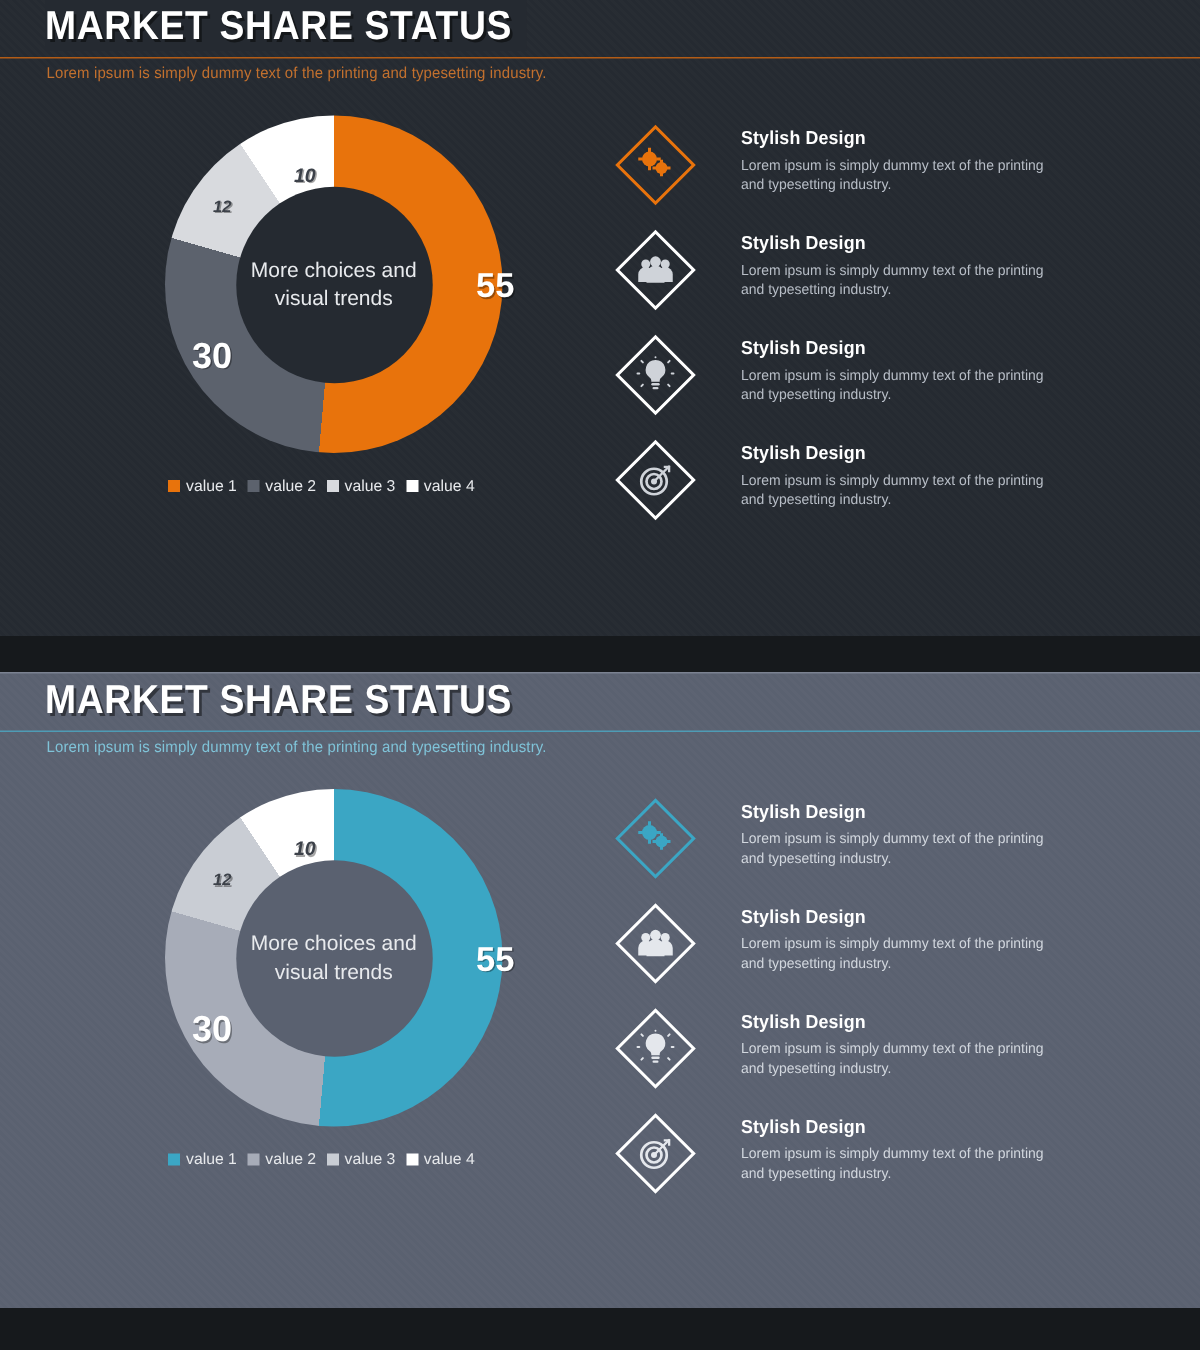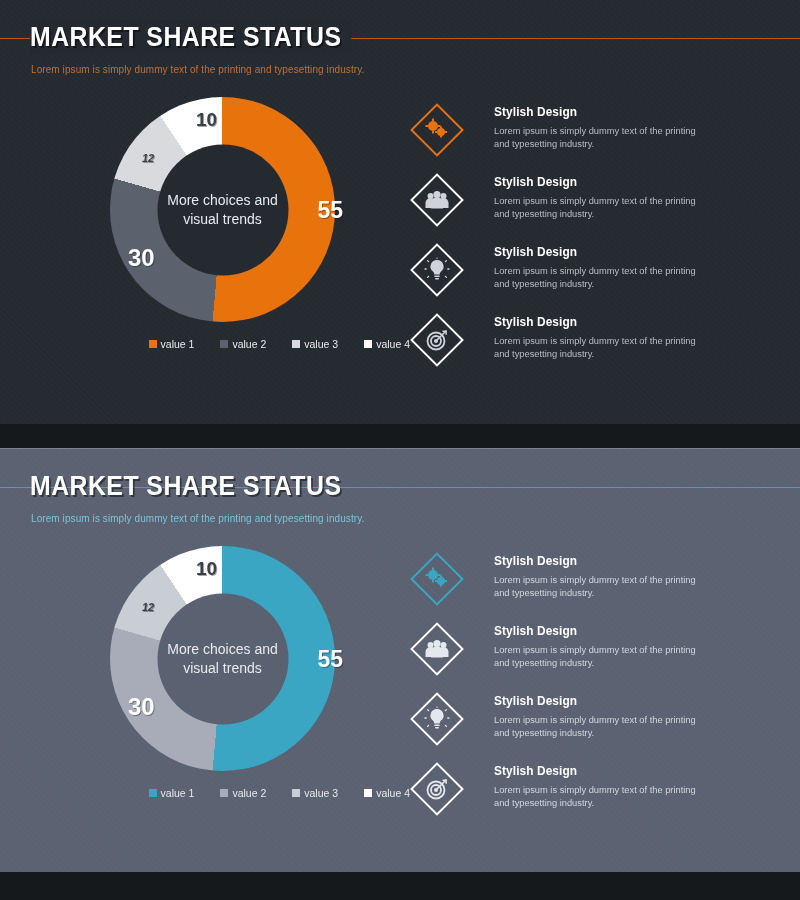--- a/index.html
+++ b/index.html
@@ -43,21 +43,20 @@
 
   .bottom-band {
     width: 800px;
     height: 28px;
     background: #16191c;
   }
 
   
   .header {
     position: relative;
-    padding-top: 20px;
   }
   .accent-rule {
     position: absolute;
     left: 0;
     right: 0;
     top: 38px;
     height: 1px;
   }
   .slide-dark .accent-rule { background: #b35c16; }
   .slide-slate .accent-rule { background: #4e9cb5; }
@@ -141,29 +140,28 @@
   .slide-slate .donut-hole { background: #5a6170; }
 
   .slice-label {
     position: absolute;
     font-weight: bold;
     text-shadow: 1px 1px 0 rgba(0,0,0,0.35);
   }
   .lbl-v1 { font-size: 23px; color: #ffffff; right: -8px; top: 100px; }
   .lbl-v2 { font-size: 24px; color: #ffffff; left: 18px; top: 147px; }
   .lbl-v3 { font-size: 11px; color: #3c4149; left: 32px; top: 55px; font-style: italic; }
-  .lbl-v4 { font-size: 19px; color: #3c4149; left: 86px; top: 12px; }
+  .lbl-v4 { font-size: 13px; color: #3c4149; left: 86px; top: 32px; font-style: italic; }
 
   
   .legend {
     display: flex;
-    gap: 26px;
+    gap: 7px;
     margin-left: 112px;
     margin-top: 16px;
-    justify-content: flex-end;
   }
   .legend-item {
     display: flex;
     align-items: center;
     gap: 4px;
     font-size: 10.5px;
     color: #e7e9ec;
   }
   .legend-swatch {
     width: 8px;

